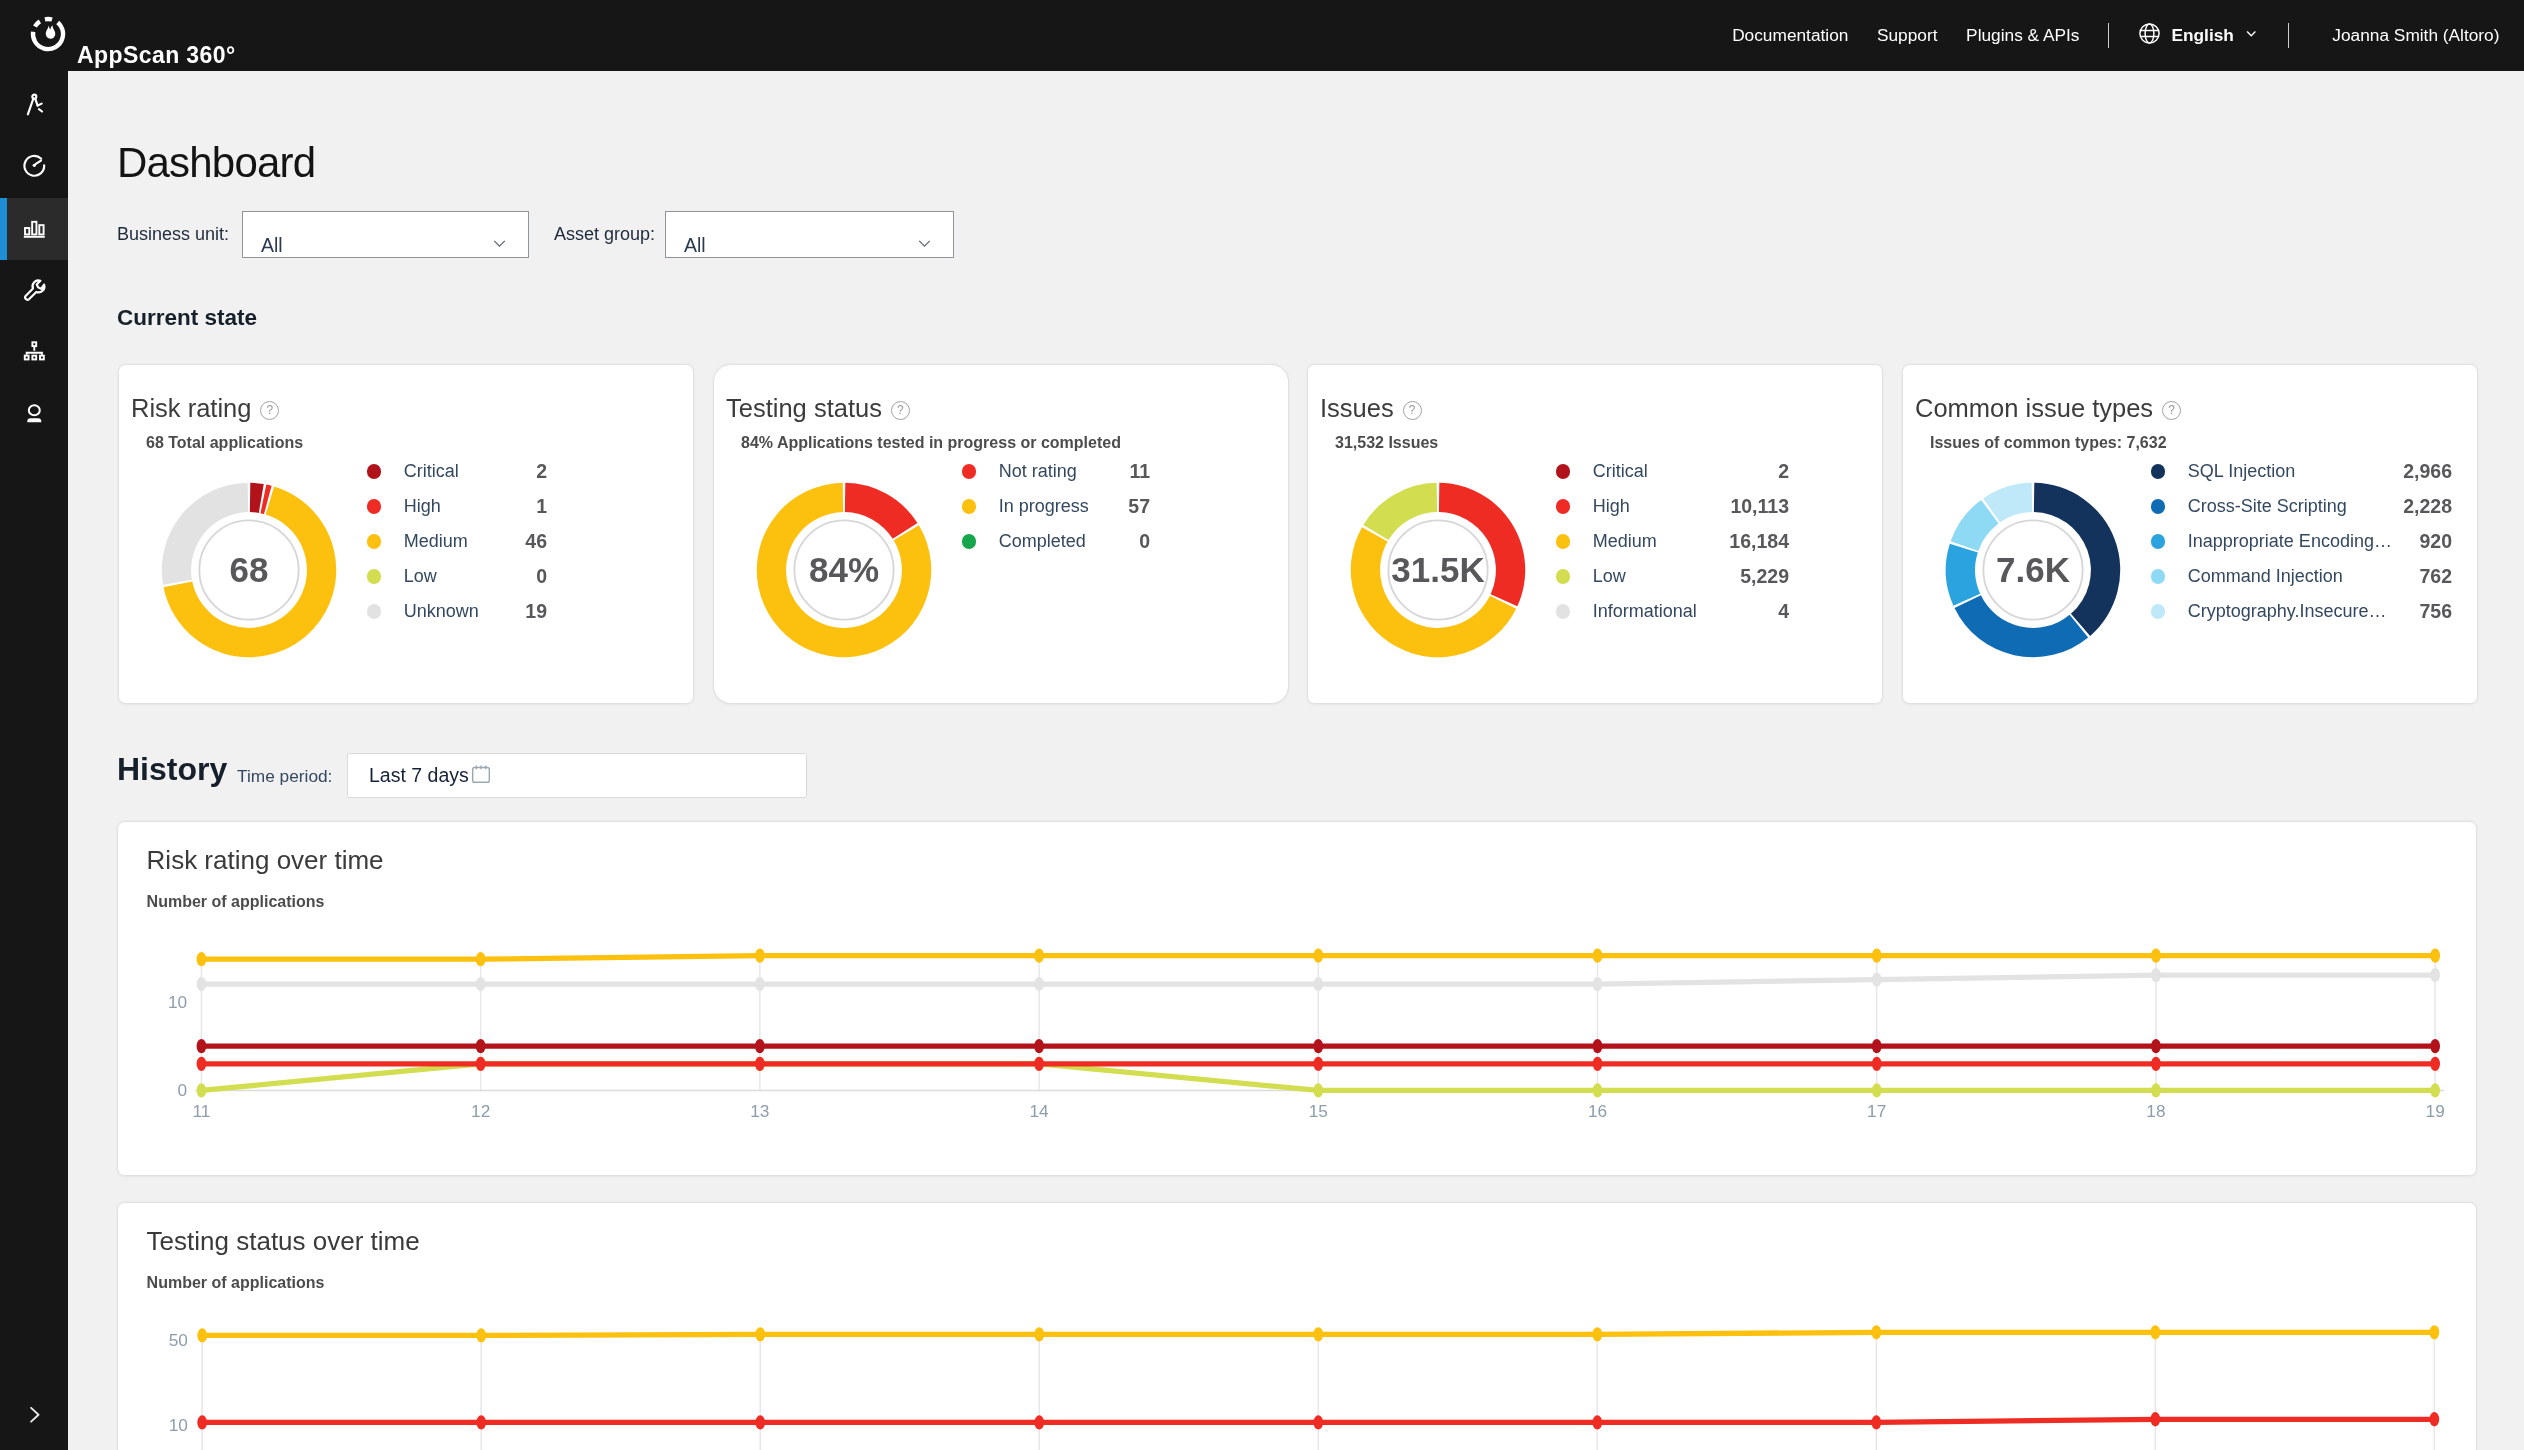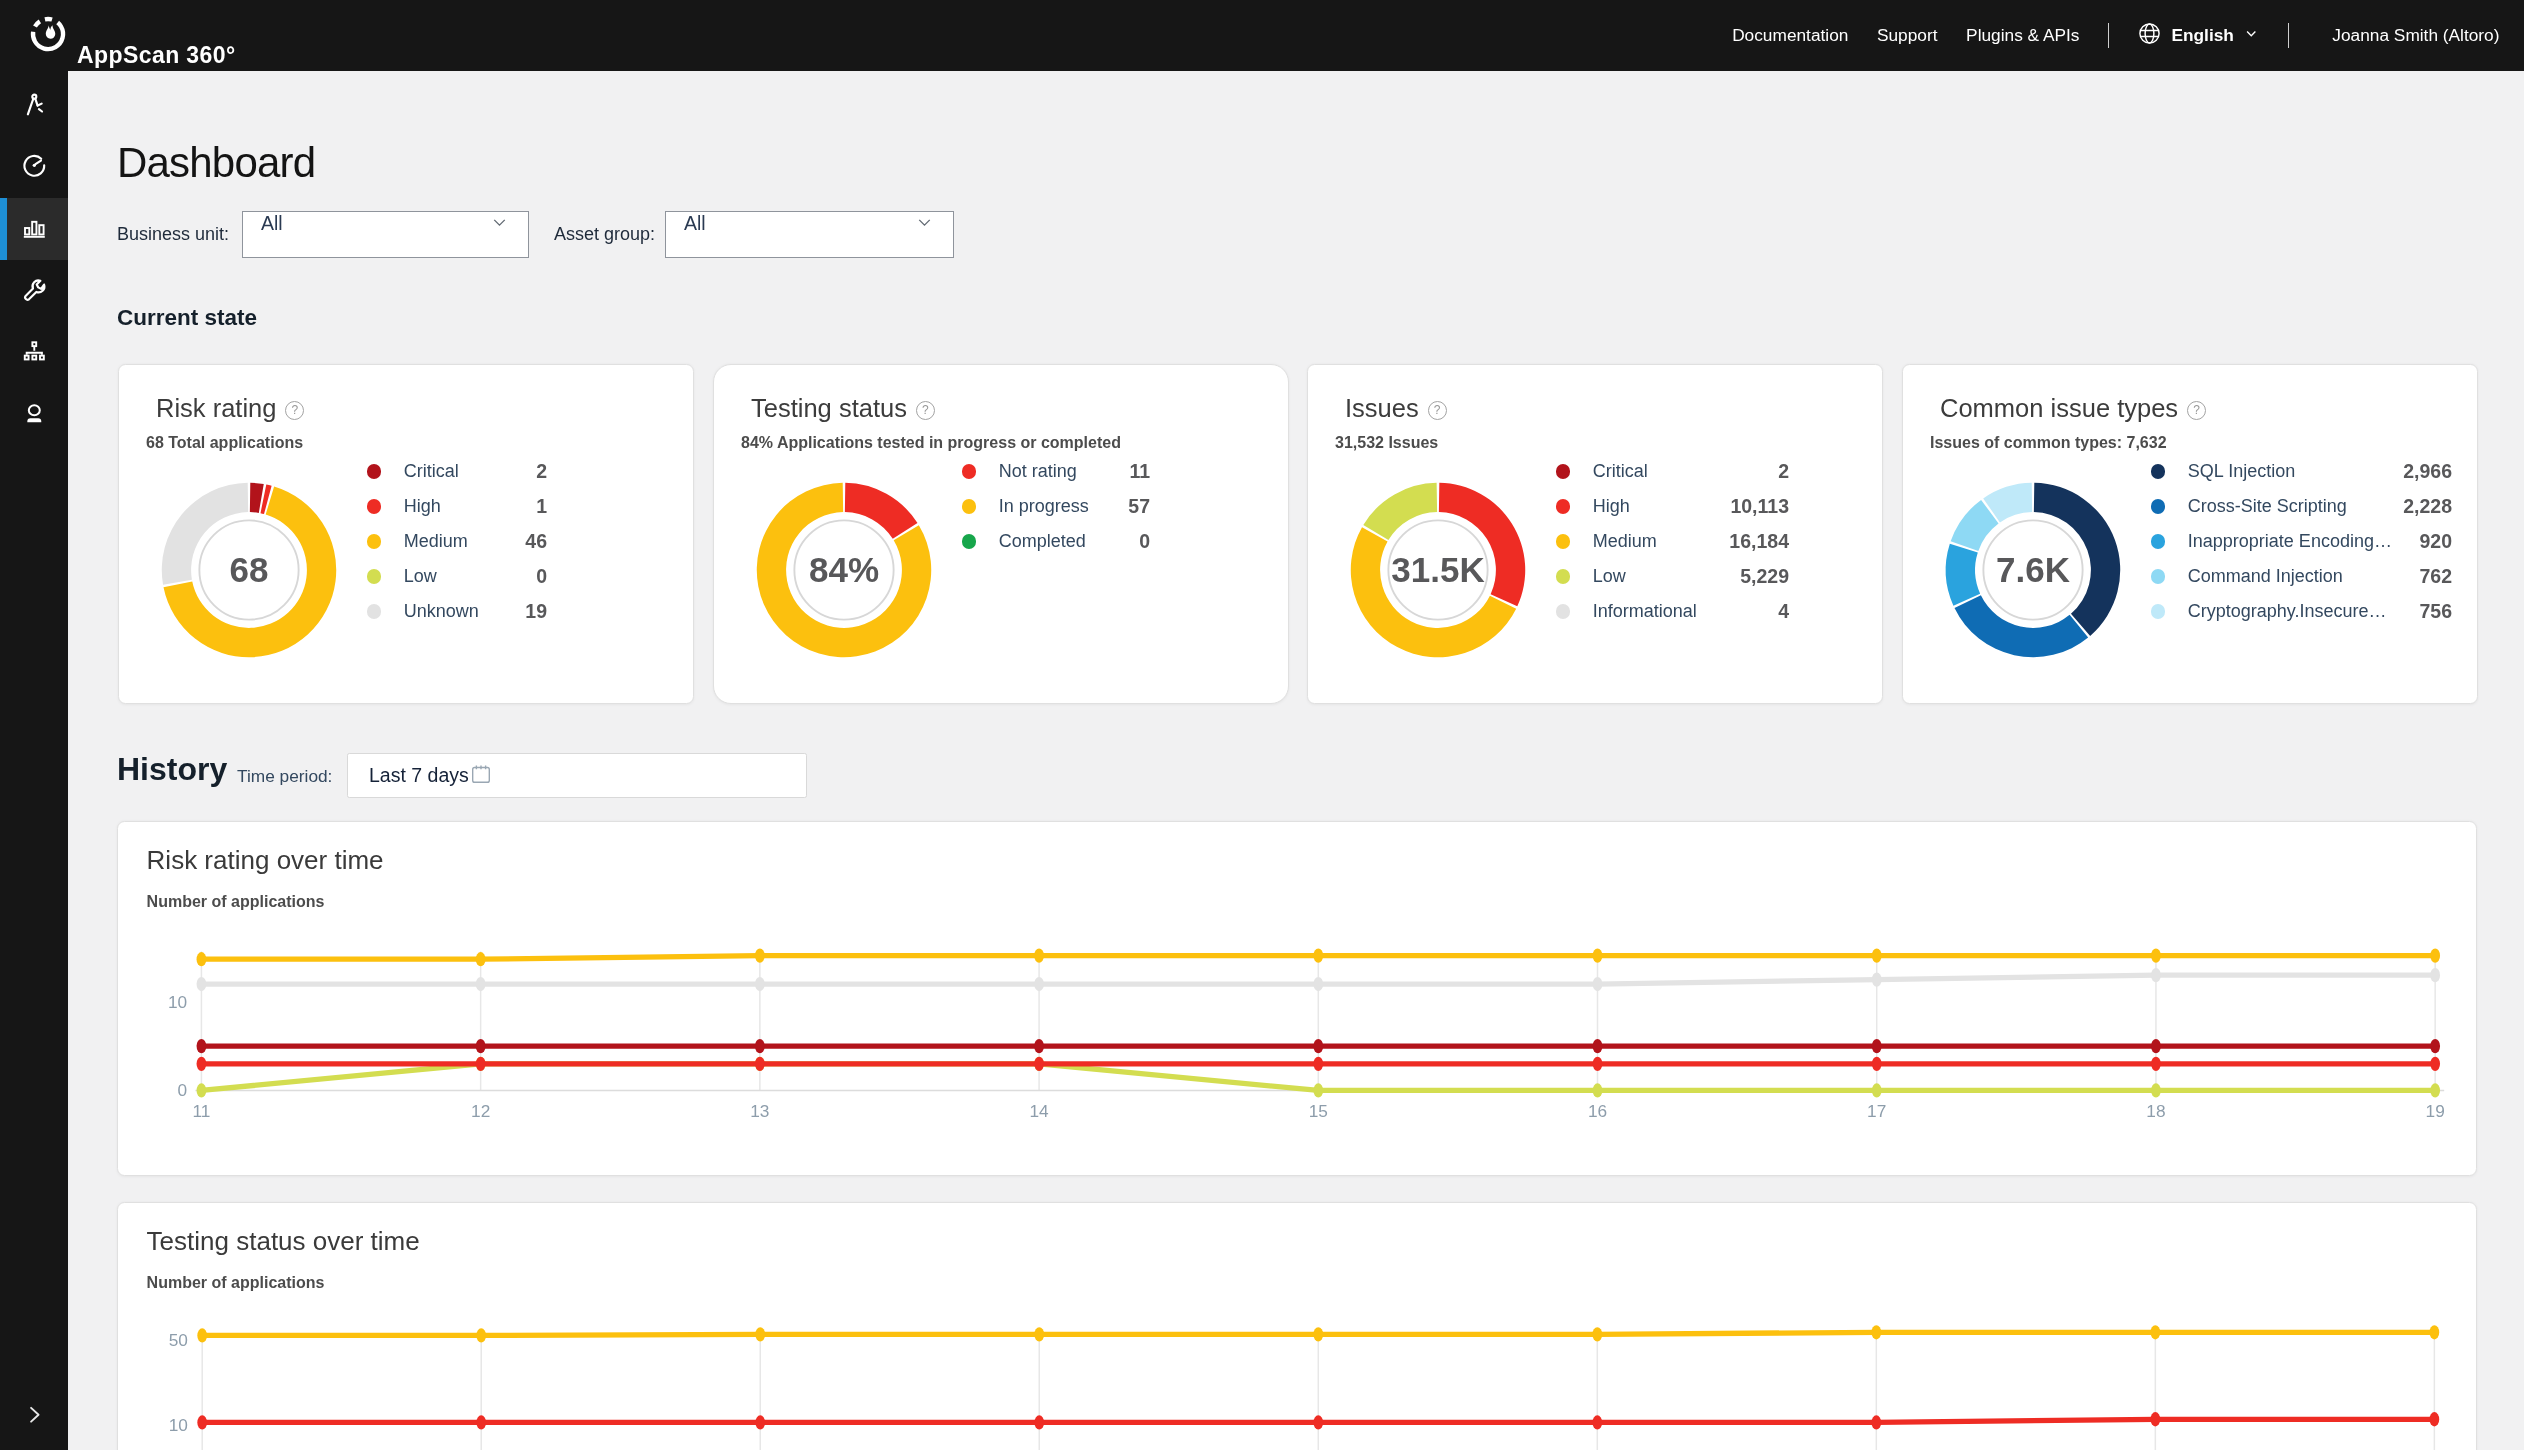--- a/index.html
+++ b/index.html
@@ -23,31 +23,31 @@
   .side-item.active { background:#2b2b2b; }
   .side-item.active::before { content:""; position:absolute; left:0; top:0; width:6.8px; height:62px; background:#1e8fd5; }
   .side-expand { position:absolute; left:0; bottom:13.5px; width:68px; height:41px; display:flex; align-items:center; justify-content:center; cursor:pointer; }
 
   
   .main { position:absolute; left:68px; top:71px; width:2457px; height:1379px; background:#f1f1f2; }
   .page-title { position:absolute; left:49px; top:68px; font-size:42px; font-weight:400; color:#141414; letter-spacing:-0.8px; }
 
   .filter-label { position:absolute; height:47px; display:flex; align-items:center; font-size:18px; color:#1e2a3a; }
   .select { position:absolute; top:140px; height:47px; background:#fff; border:1.1px solid #8f949c;
-    display:flex; align-items:flex-start; padding:0 18px; cursor:pointer; }
+    display:flex; align-items:flex-end; padding:0 18px; cursor:pointer; }
   .select .val { font-size:19.5px; color:#2a3a52; }
   .select .chev { margin-left:auto; }
 
   .section-h { position:absolute; font-weight:bold; color:#15202b; }
 
   
   .card { position:absolute; background:#fff; border:0.8px solid #e0e0e0; border-radius:7.5px;
     box-shadow:0 0.8px 3px rgba(0,0,0,.05); }
   .dcard { top:293px; width:576px; height:340px; }
-  .card-title { position:absolute; left:37px; top:28.6px; font-size:25.5px; font-weight:400; color:#3c3c3c; white-space:nowrap; }
+  .card-title { position:absolute; left:12px; top:28.6px; font-size:25.5px; font-weight:400; color:#3c3c3c; white-space:nowrap; }
   .help { display:inline-block; width:19px; height:19px; border:1.5px solid #a3a3a3; border-radius:50%;
     font-size:12px; color:#979797; text-align:center; line-height:16.5px; vertical-align:2.3px; margin-left:9px; cursor:pointer; }
   .card-sub { position:absolute; left:27px; top:69px; font-size:16px; font-weight:bold; color:#4c4c4c; white-space:nowrap; }
   .donut { position:absolute; left:36px; top:111px; width:188px; height:188px; }
   .donut svg { position:absolute; left:0; top:0; }
   .donut-center { position:absolute; inset:0; display:flex; align-items:center; justify-content:center;
     font-size:35px; font-weight:bold; color:#58585a; }
   .legend { position:absolute; left:248px; top:89px; }
   .lrow { display:flex; align-items:center; height:35px; }
   .ldot { width:14.3px; height:14.3px; border-radius:50%; flex:none; }

